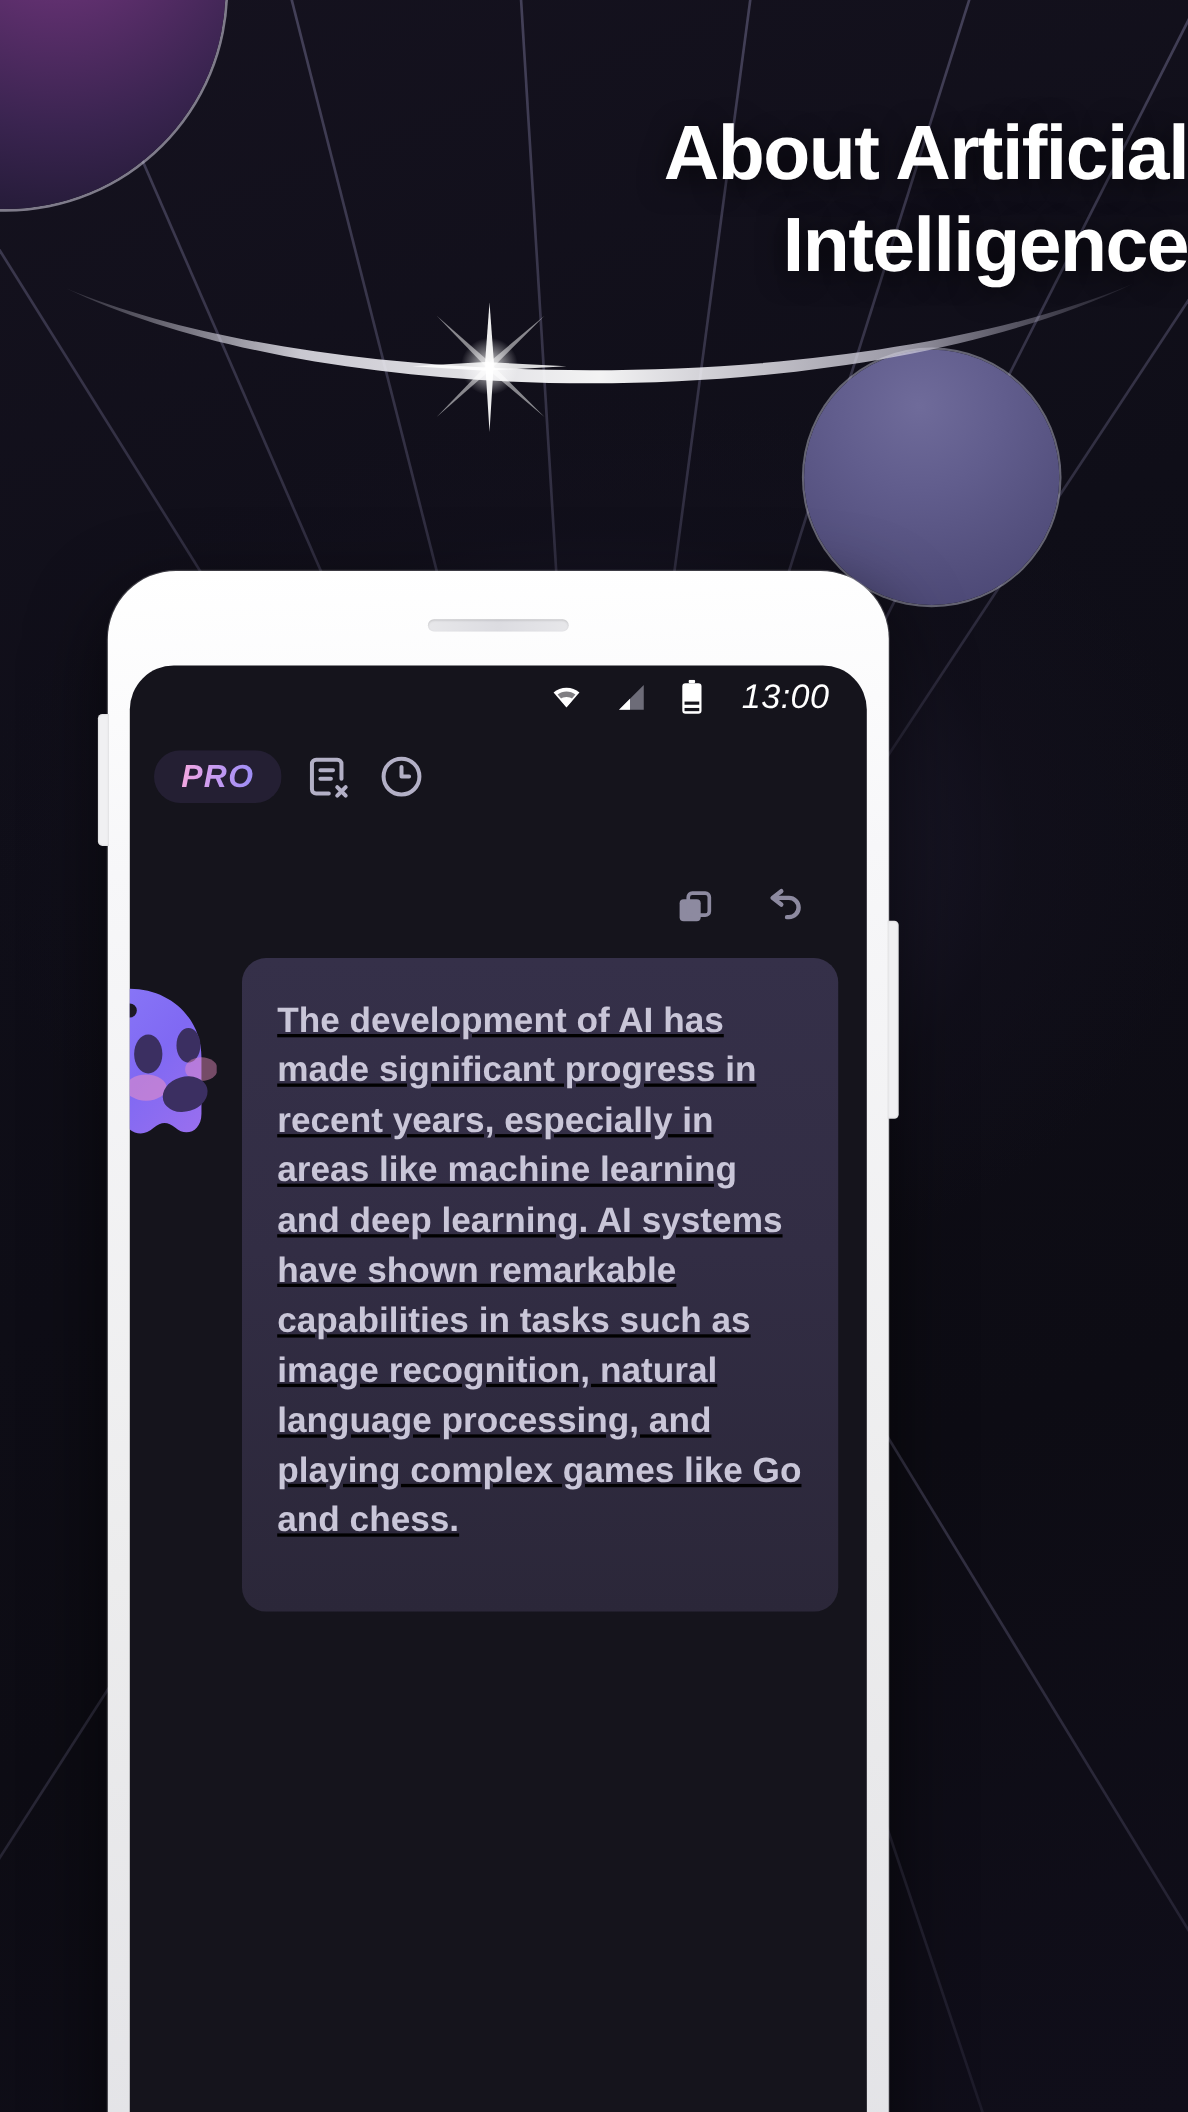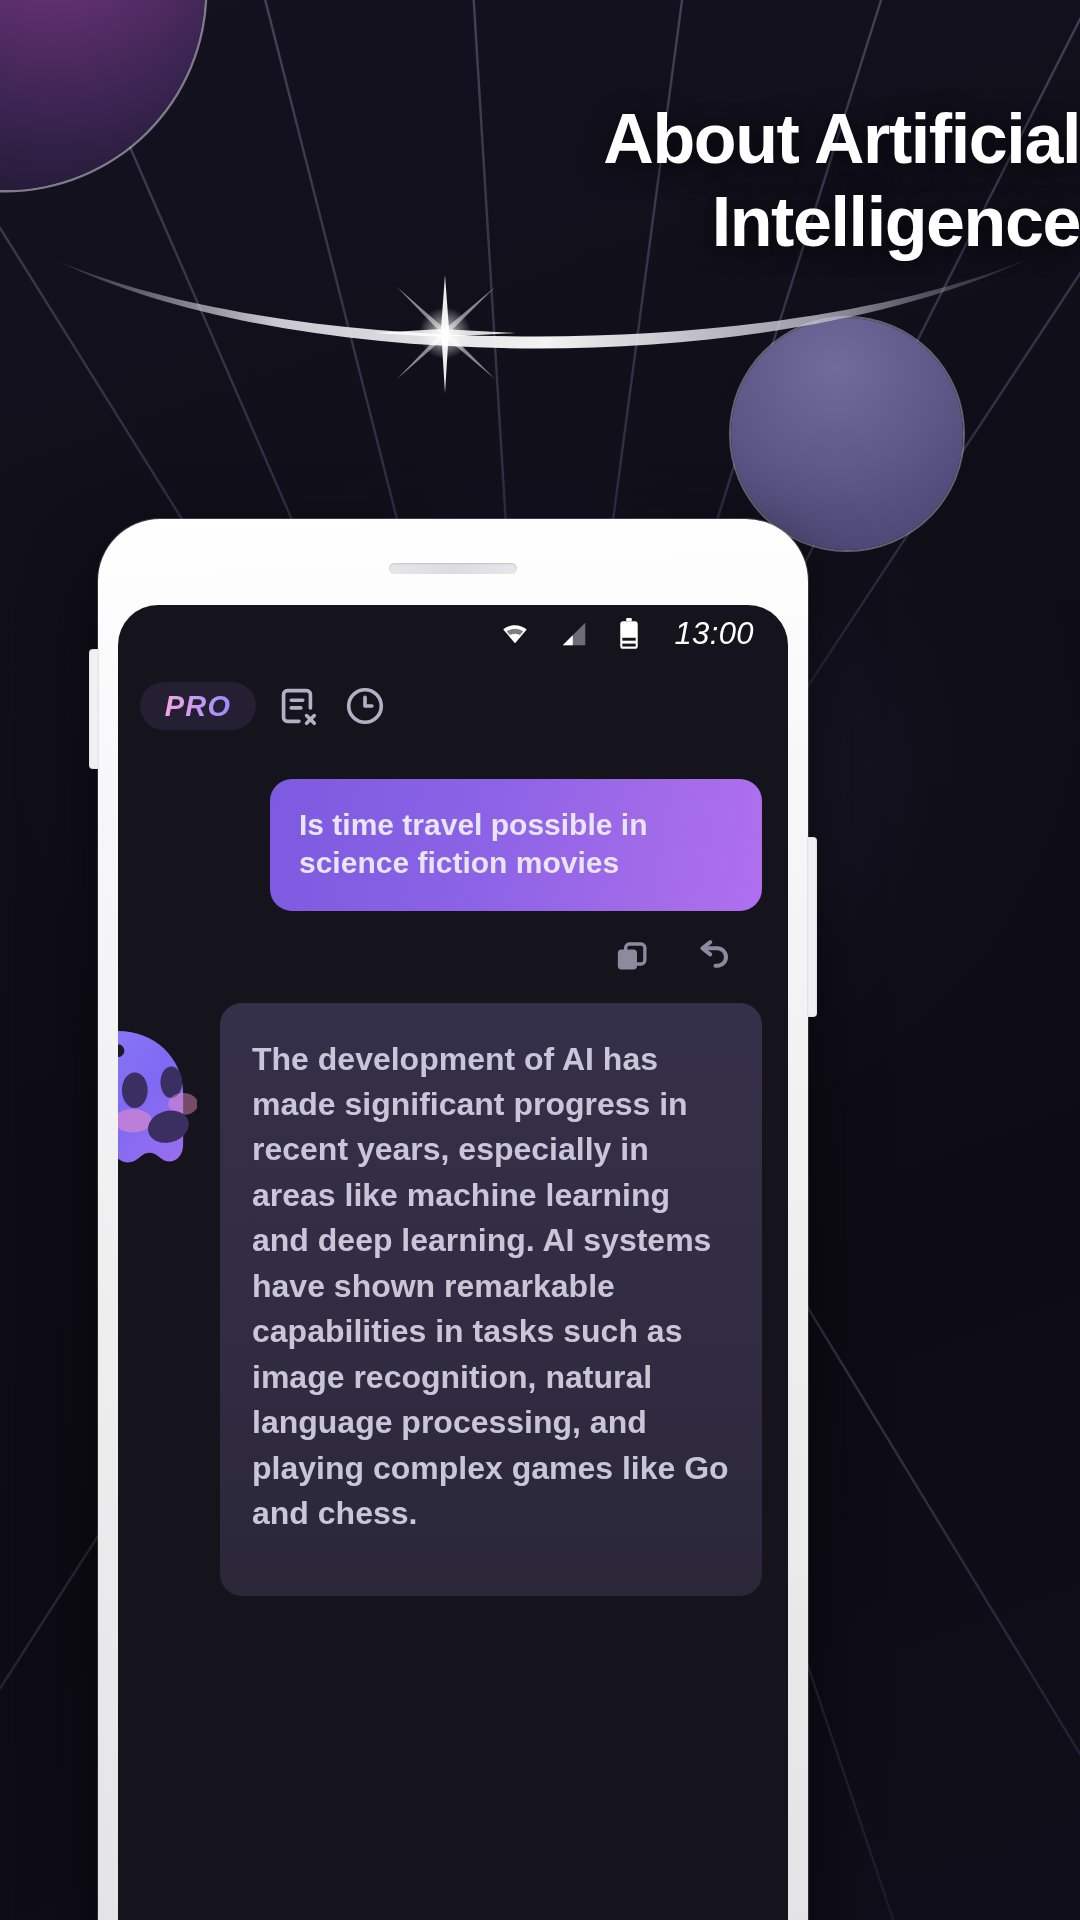--- a/index.html
+++ b/index.html
@@ -114,21 +114,21 @@
     border-radius:22px;
     padding:27px 29px 29px 29px;
     font-size:30px; font-weight:700; line-height:1.26;
   }
   #msg-actions {
     display:flex; justify-content:flex-end; gap:32px;
     padding:22px 26px 0 0;
   }
   .aicon { width:48px; height:48px; display:flex; align-items:center; justify-content:center; cursor:pointer; }
 
-  #ai-row { position:relative; margin-top:22px; }
+  #ai-row { position:relative; margin-top:22px;text-decoration:underline; }
   #avatar { position:absolute; left:-105px; top:22px; width:158px; height:152px; }
   #ai-bubble {
     margin-left:76px;
     background:linear-gradient(180deg,#353049 0%, #322d44 45%, #2b2739 100%);
     border-radius:22px 22px 22px 22px;
     padding:34px 32px 60px 32px;
     color:#c9c6d8;
     font-size:32px; font-weight:700; line-height:1.42;
     position:relative;
   }
@@ -261,23 +261,20 @@
       <div class="hicon">
         <svg width="46" height="46" viewBox="0 0 24 24" fill="none" stroke="#b3b0c6" stroke-width="1.9" stroke-linecap="round" stroke-linejoin="round">
           <circle cx="12" cy="12" r="8.5"></circle>
           <path d="M12 7.5V12h3.6"></path>
         </svg>
       </div>
     </div>
 
     <div id="chat">
 
-      <div id="user-row">
-        <div id="user-bubble">Is time travel possible in science fiction movies</div>
-      </div>
 
       <div id="msg-actions">
         <div class="aicon">
           <svg width="40" height="40" viewBox="0 0 24 24" fill="none" stroke="#8d8aa0" stroke-width="2" stroke-linejoin="round">
             <rect x="3.5" y="7.5" width="11.5" height="12" rx="2.2" fill="#8d8aa0" stroke="none"></rect>
             <rect x="8.2" y="4.2" width="11.5" height="12" rx="2.2"></rect>
           </svg>
         </div>
         <div class="aicon">
           <svg width="42" height="42" viewBox="0 0 24 24" fill="none" stroke="#8d8aa0" stroke-width="2.3" stroke-linecap="round" stroke-linejoin="round">

